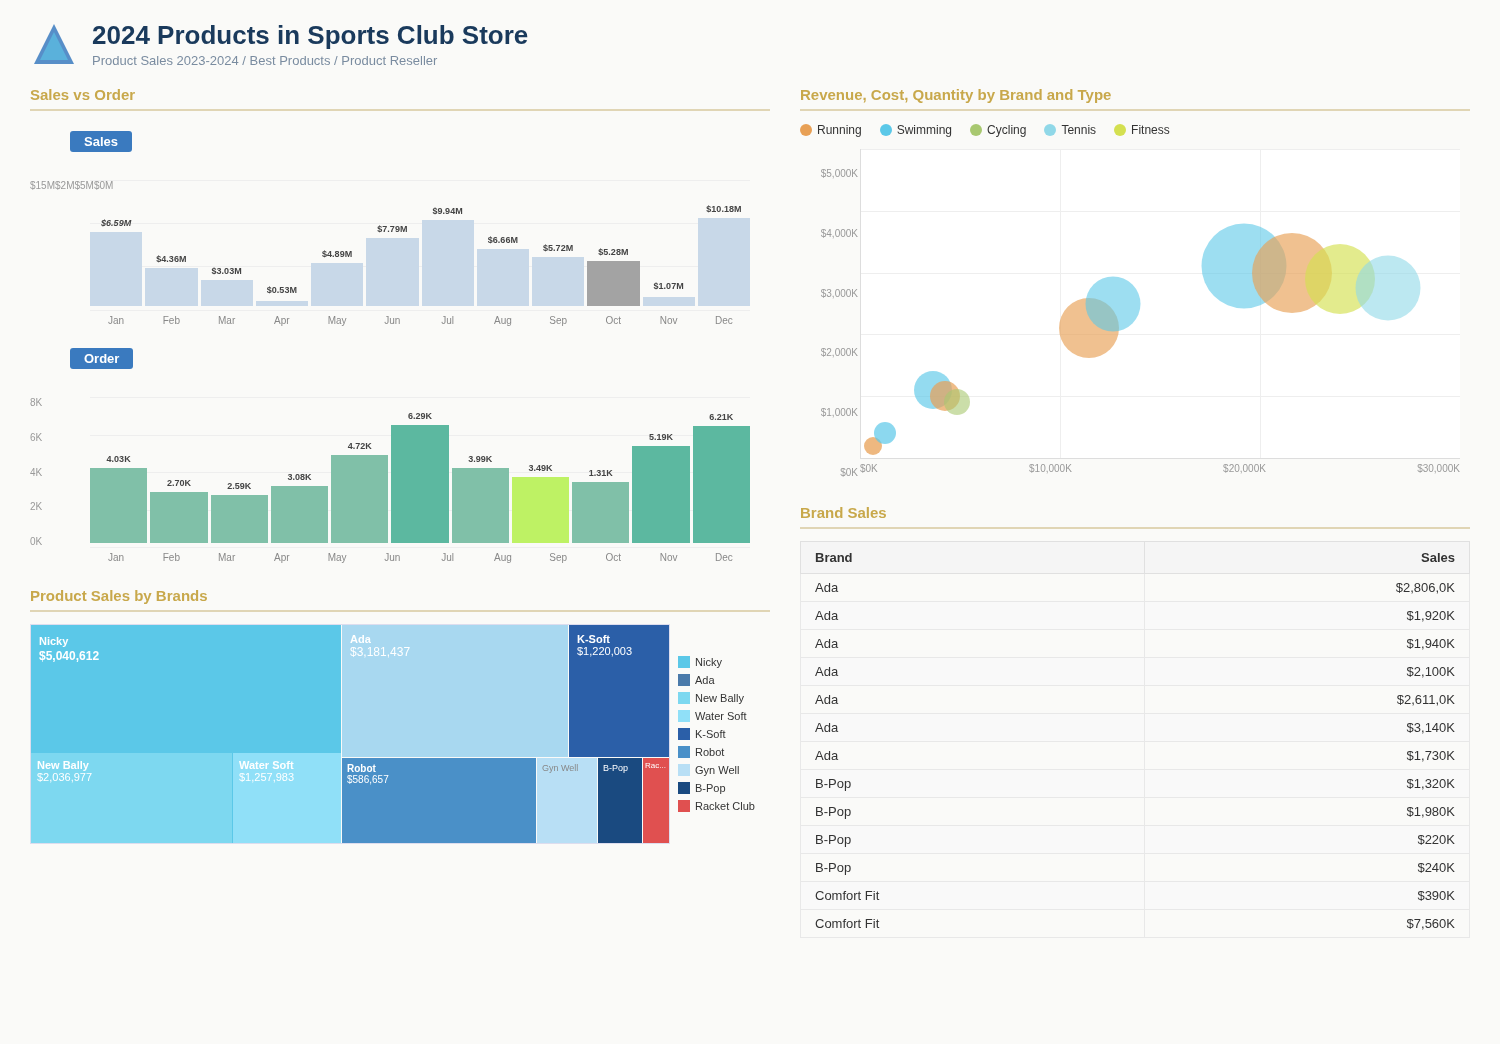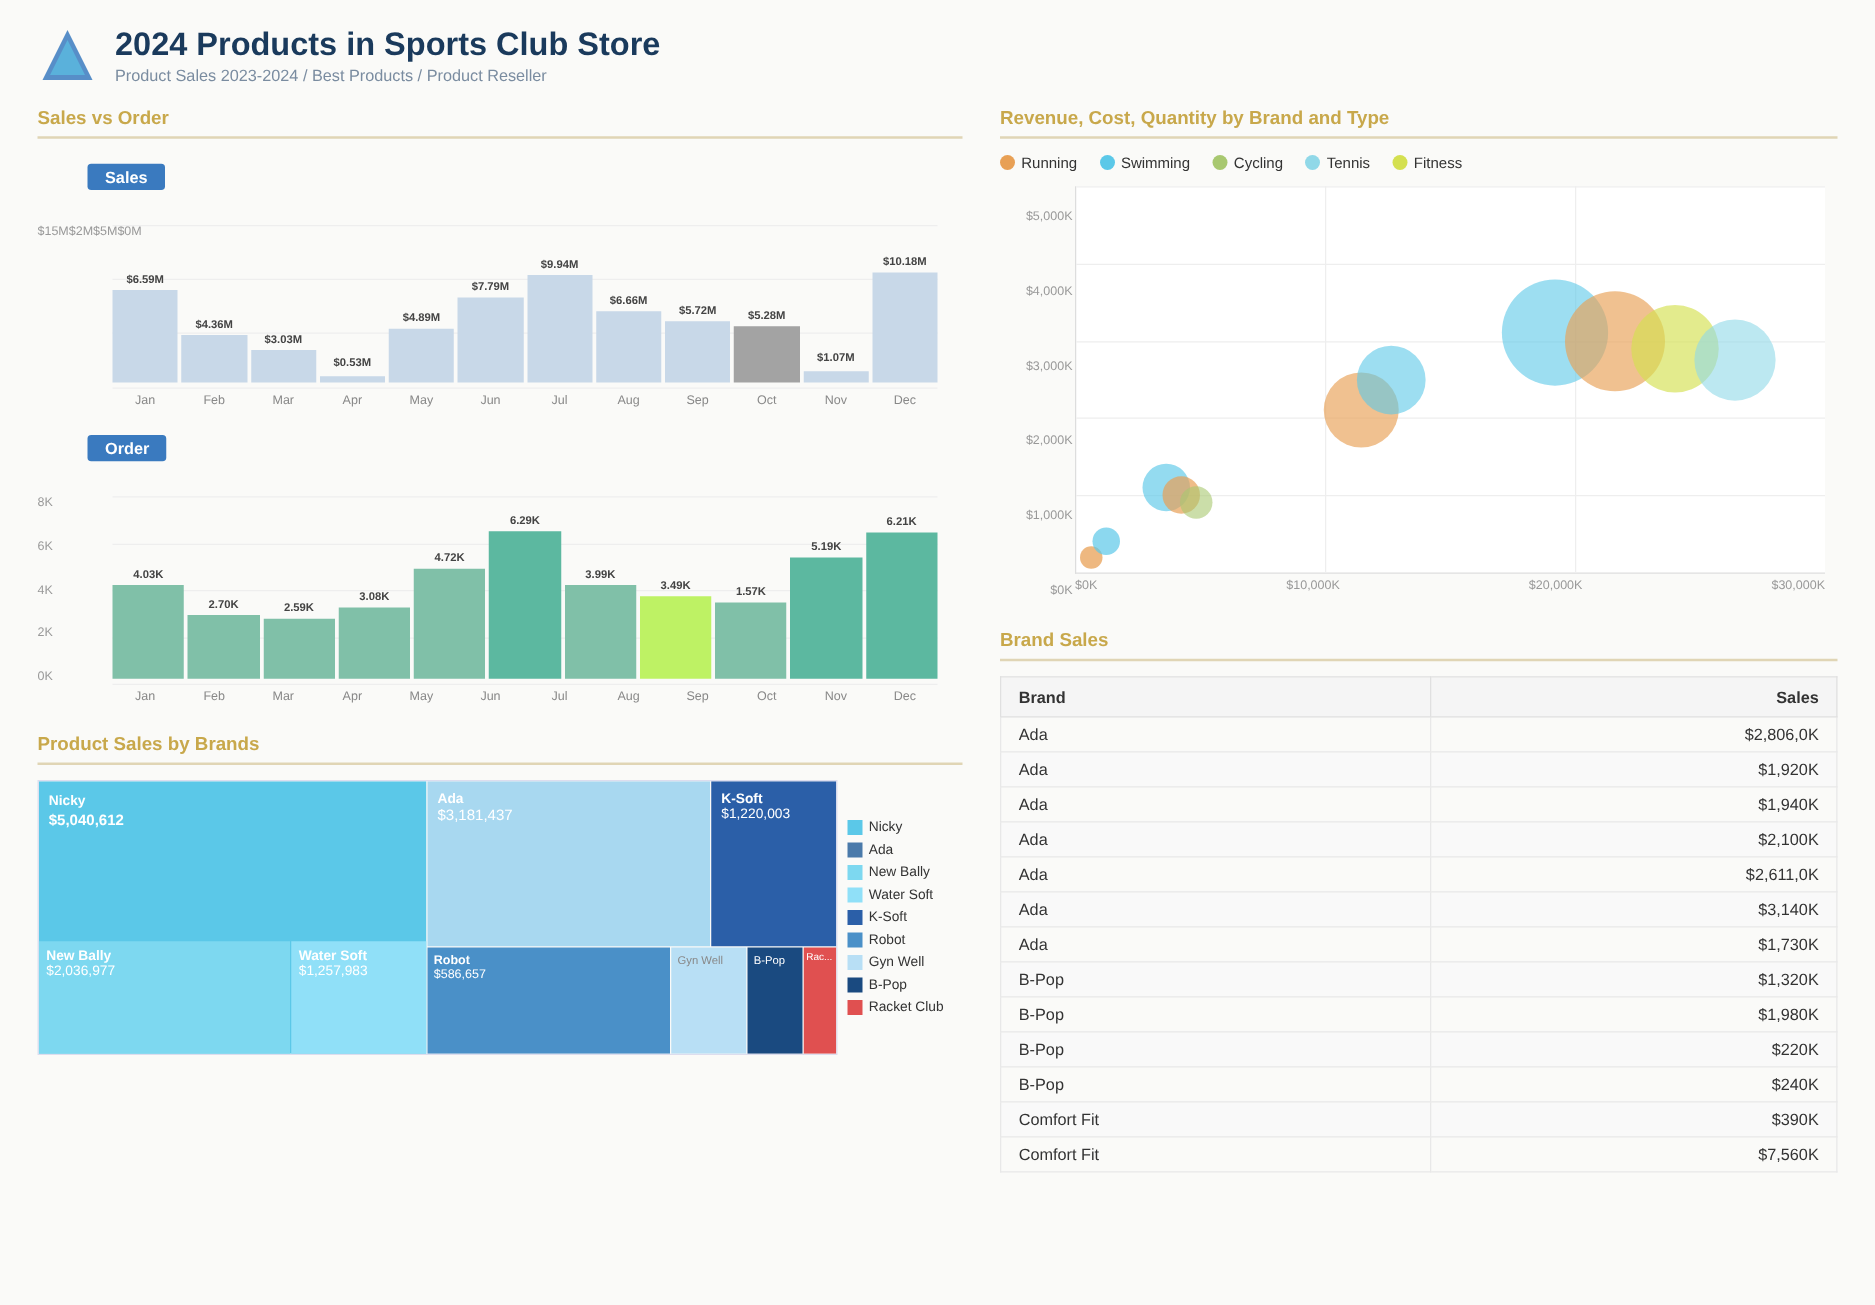--- a/index.html
+++ b/index.html
@@ -185,21 +185,21 @@
 
             <div style="position:absolute;left:60px;right:20px;top:20px;height:130px;">
               <div style="position:absolute;top:0;left:0;right:0;border-top:1px solid #eee;"></div>
               <div style="position:absolute;top:33%;left:0;right:0;border-top:1px solid #eee;"></div>
               <div style="position:absolute;top:66%;left:0;right:0;border-top:1px solid #eee;"></div>
               <div style="position:absolute;top:100%;left:0;right:0;border-top:1px solid #eee;"></div>
             </div>
 
             <div style="position:absolute;left:60px;right:20px;bottom:24px;height:130px;display:flex;align-items:flex-end;gap:3px;">
 
-              <div class="bar-group" style="flex:1;display:flex;flex-direction:column;align-items:center;position:relative;height:100%;">
+              <div class="bar-group" style="flex:1;display:flex;flex-direction:column;align-items:center;position:relative;height:100%;font-style:italic;">
                 <div style="position:absolute;bottom:0;width:100%;background:#c8d8e8;height:57%;">
                   <span class="bar-label">$6.59M</span>
                 </div>
               </div>
 
               <div class="bar-group" style="flex:1;display:flex;flex-direction:column;align-items:center;position:relative;height:100%;">
                 <div style="position:absolute;bottom:0;width:100%;background:#c8d8e8;height:29%;">
                   <span class="bar-label">$4.36M</span>
                 </div>
               </div>
@@ -338,21 +338,21 @@
                   <span class="bar-label">3.99K</span>
                 </div>
               </div>
               <div class="bar-group" style="flex:1;height:100%;position:relative;">
                 <div style="position:absolute;bottom:0;width:100%;background:#bef264;height:44%;">
                   <span class="bar-label">3.49K</span>
                 </div>
               </div>
               <div class="bar-group" style="flex:1;height:100%;position:relative;">
                 <div style="position:absolute;bottom:0;width:100%;background:#80c0a8;height:41%;">
-                  <span class="bar-label">1.57K</span>
+                  <span class="bar-label">1.31K</span>
                 </div>
               </div>
               <div class="bar-group" style="flex:1;height:100%;position:relative;">
                 <div style="position:absolute;bottom:0;width:100%;background:#5cb8a0;height:65%;">
                   <span class="bar-label">5.19K</span>
                 </div>
               </div>
               <div class="bar-group" style="flex:1;height:100%;position:relative;">
                 <div style="position:absolute;bottom:0;width:100%;background:#5cb8a0;height:78%;">
                   <span class="bar-label">6.21K</span>

